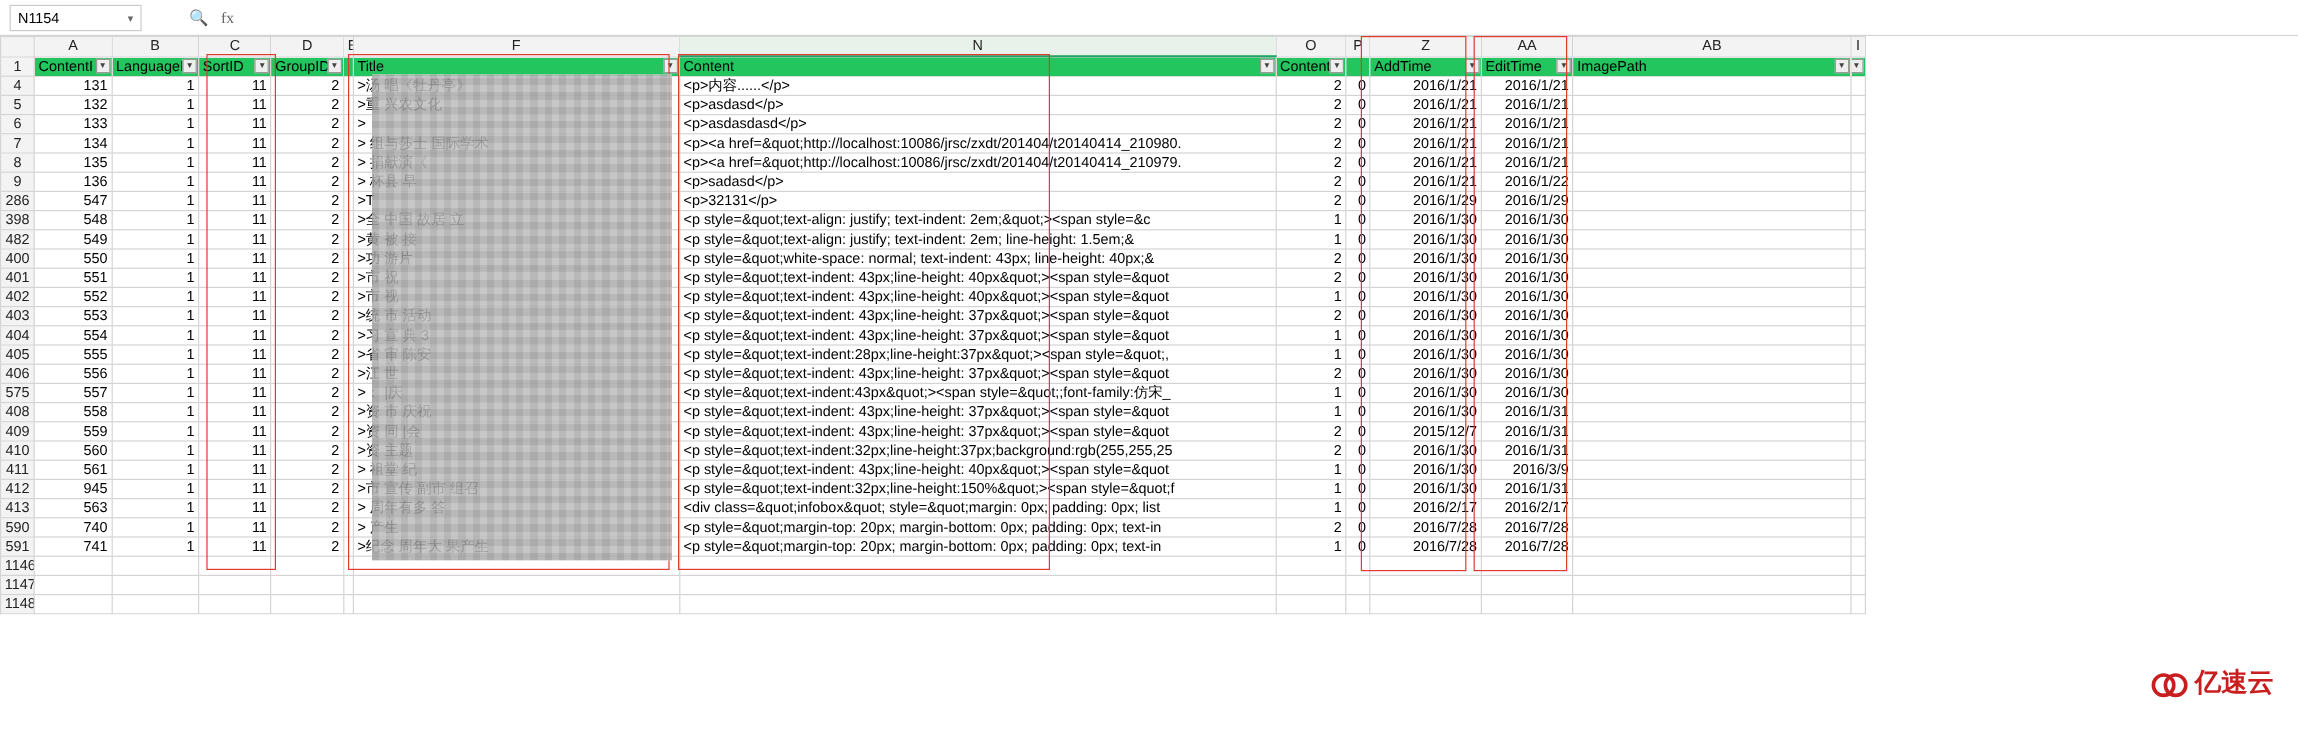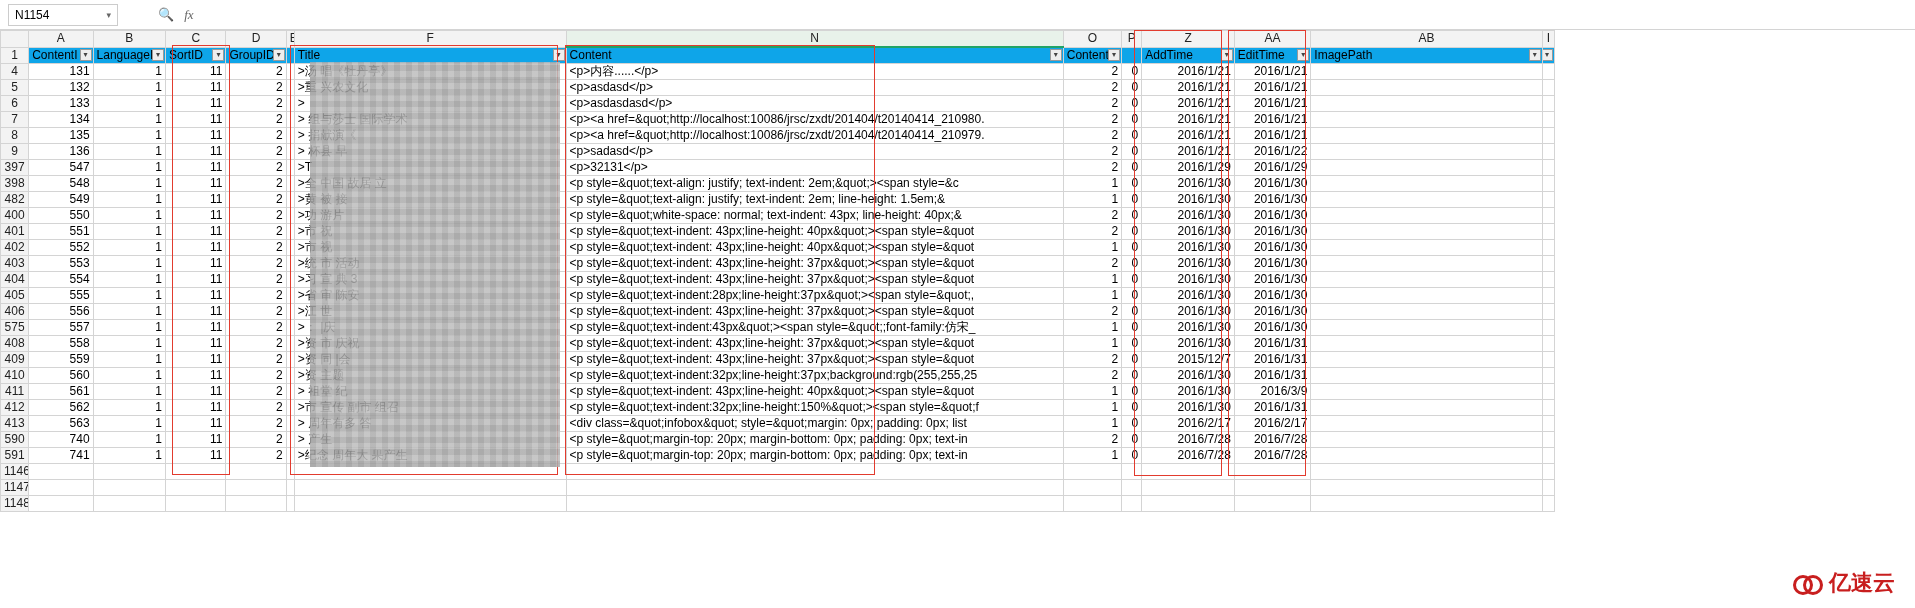--- a/index.html
+++ b/index.html
@@ -26,21 +26,21 @@
   background: #fff;
   padding: 2px 6px;
   font-size: 12px;
   display: flex;
   align-items: center;
   justify-content: space-between;
 }
 .name-box .dd { font-size: 9px; color: #666; }
 .fb-icons { display: flex; align-items: center; gap: 10px; margin-left: 40px; color: #666; }
 .fb-icons span { font-size: 13px; }
-.fx { font-style: italic; font-family: "Times New Roman", serif; text-align: right; }
+.fx { font-family: "Times New Roman", serif; text-align: right; }
 .fb-input { flex: 1; height: 22px; border: none; outline: none; margin-left: 6px; }
 
 .sheet-wrap { position: relative; overflow: hidden; width: 100%; }
 table.sheet {
   border-collapse: collapse;
   table-layout: fixed;
   width: 1555px;
 }
 table.sheet td, table.sheet th {
   border: 1px solid #d4d4d4;
@@ -59,21 +59,21 @@
   position: relative;
 }
 th.rowhdr {
   background: #f3f3f3;
   text-align: center;
   color: #222;
   width: 28px;
 }
 th.corner { background: #f3f3f3; width: 28px; }
 tr.hdr-row td {
-  background: #0ea5e9;
+  background: #22c55e;
 }
 .fbtn {
   position: absolute;
   right: 1px;
   top: 1px;
   width: 12px;
   height: 12px;
   border: 1px solid #999;
   background: #eee;
   font-size: 8px;
@@ -94,21 +94,21 @@
   background:
     repeating-linear-gradient(0deg, #c8c8c8 0 6px, #dcdcdc 6px 12px),
     repeating-linear-gradient(90deg, #c8c8c8 0 6px, #dcdcdc 6px 12px);
   background-blend-mode: multiply;
   opacity: 0.85;
   pointer-events: none;
 }
 .watermark {
   position: absolute;
   right: 20px;
-  bottom: 10px;
+  bottom: 24px;
   font-size: 22px;
   color: #c81e1e;
   font-weight: bold;
   display: flex;
   align-items: center;
   gap: 6px;
 }
 .watermark .logo {
   width: 30px; height: 20px; position: relative;
 }
@@ -287,21 +287,21 @@
           <td class="txt">&gt;    杯县         早</td>
           <td class="txt">&lt;p&gt;sadasd&lt;/p&gt;</td>
           <td class="num">2</td>
           <td class="num">0</td>
           <td class="num">2016/1/21</td>
           <td class="num">2016/1/22</td>
           <td></td>
           <td></td>
         </tr>
         <tr>
-          <th class="rowhdr">397</th>
+          <th class="rowhdr">286</th>
           <td class="num">547</td>
           <td class="num">1</td>
           <td class="num">11</td>
           <td class="num">2</td>
           <td></td>
           <td class="txt">&gt;T</td>
           <td class="txt">&lt;p&gt;32131&lt;/p&gt;</td>
           <td class="num">2</td>
           <td class="num">0</td>
           <td class="num">2016/1/29</td>
@@ -528,21 +528,21 @@
           <td class="txt">&lt;p style=&amp;quot;text-indent: 43px;line-height: 40px&amp;quot;&gt;&lt;span style=&amp;quot</td>
           <td class="num">1</td>
           <td class="num">0</td>
           <td class="num">2016/1/30</td>
           <td class="num">2016/3/9</td>
           <td></td>
           <td></td>
         </tr>
         <tr>
           <th class="rowhdr">412</th>
-          <td class="num">562</td>
+          <td class="num">945</td>
           <td class="num">1</td>
           <td class="num">11</td>
           <td class="num">2</td>
           <td></td>
           <td class="txt">&gt;市    宣传       副市     组召</td>
           <td class="txt">&lt;p style=&amp;quot;text-indent:32px;line-height:150%&amp;quot;&gt;&lt;span style=&amp;quot;f</td>
           <td class="num">1</td>
           <td class="num">0</td>
           <td class="num">2016/1/30</td>
           <td class="num">2016/1/31</td>

